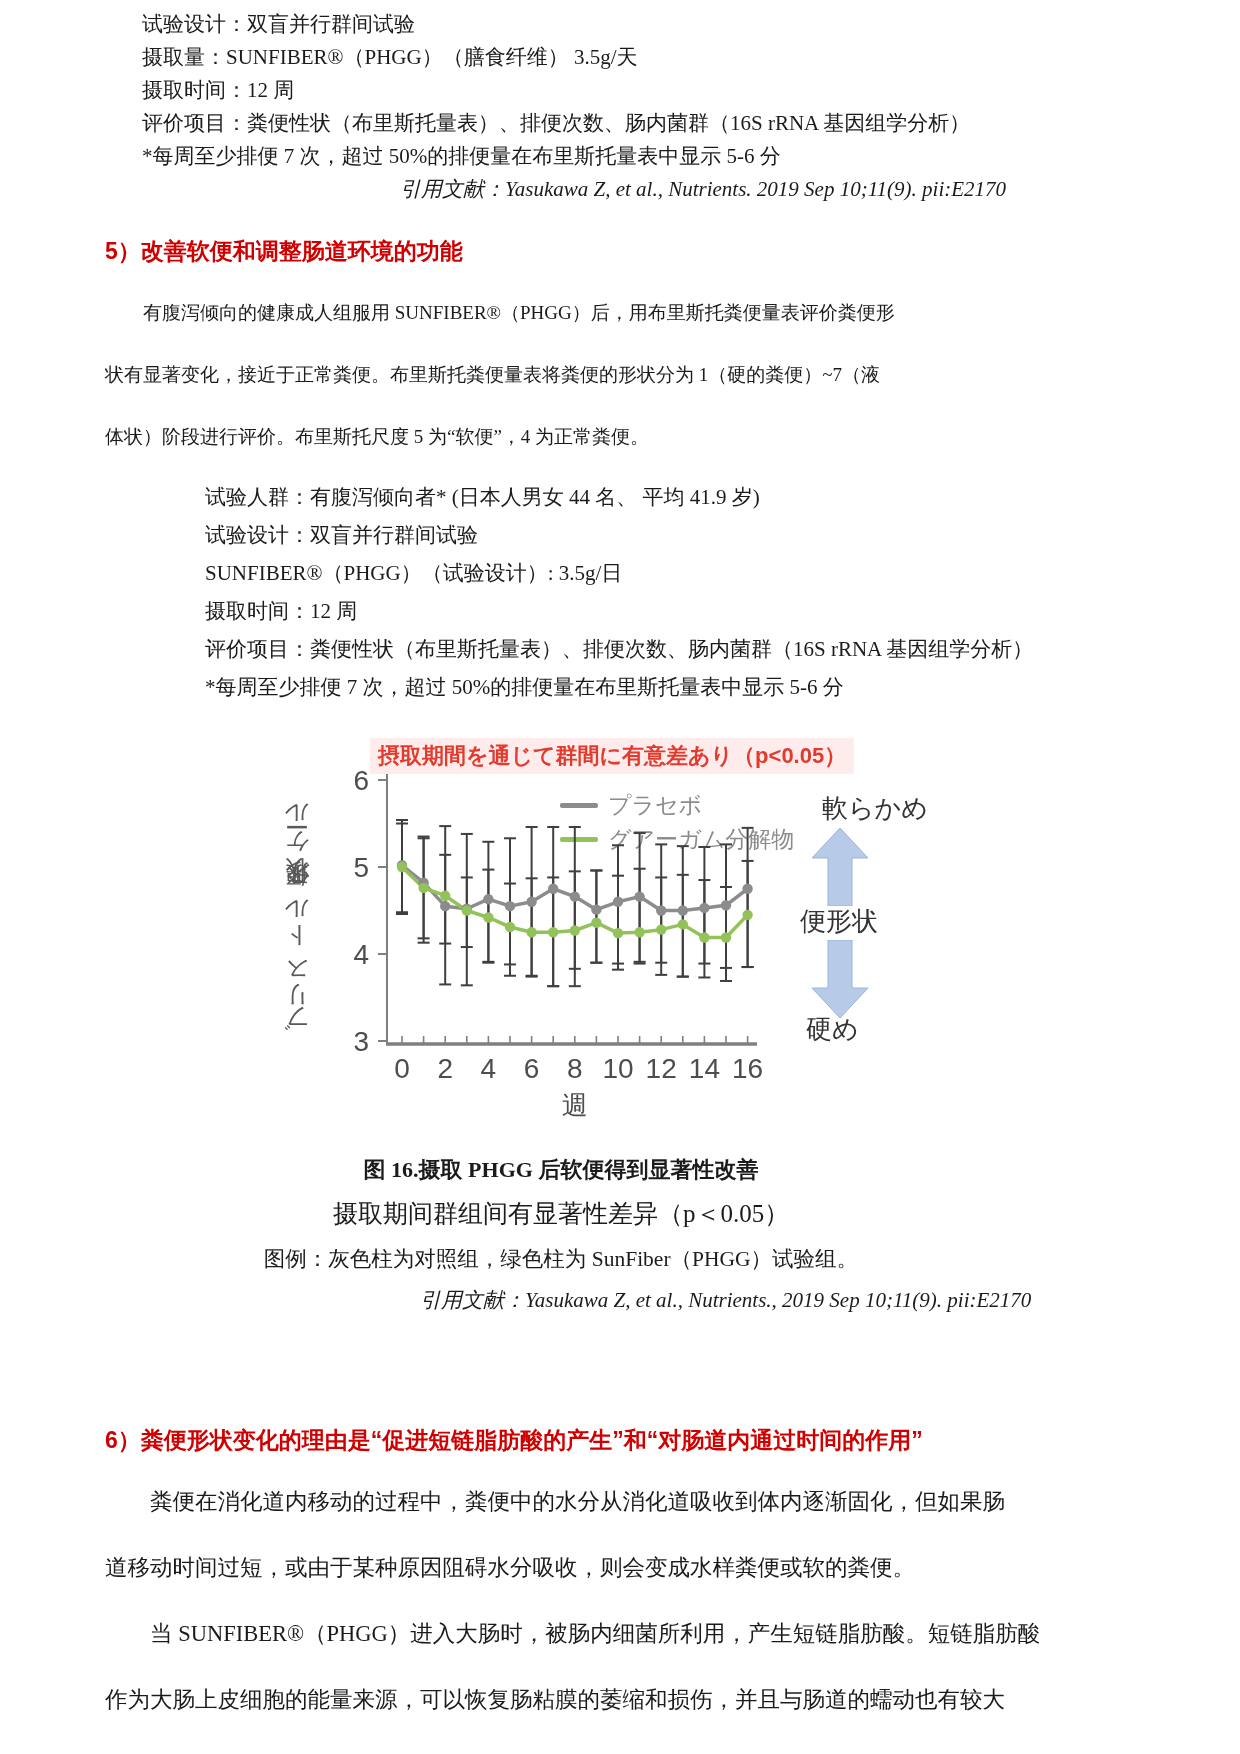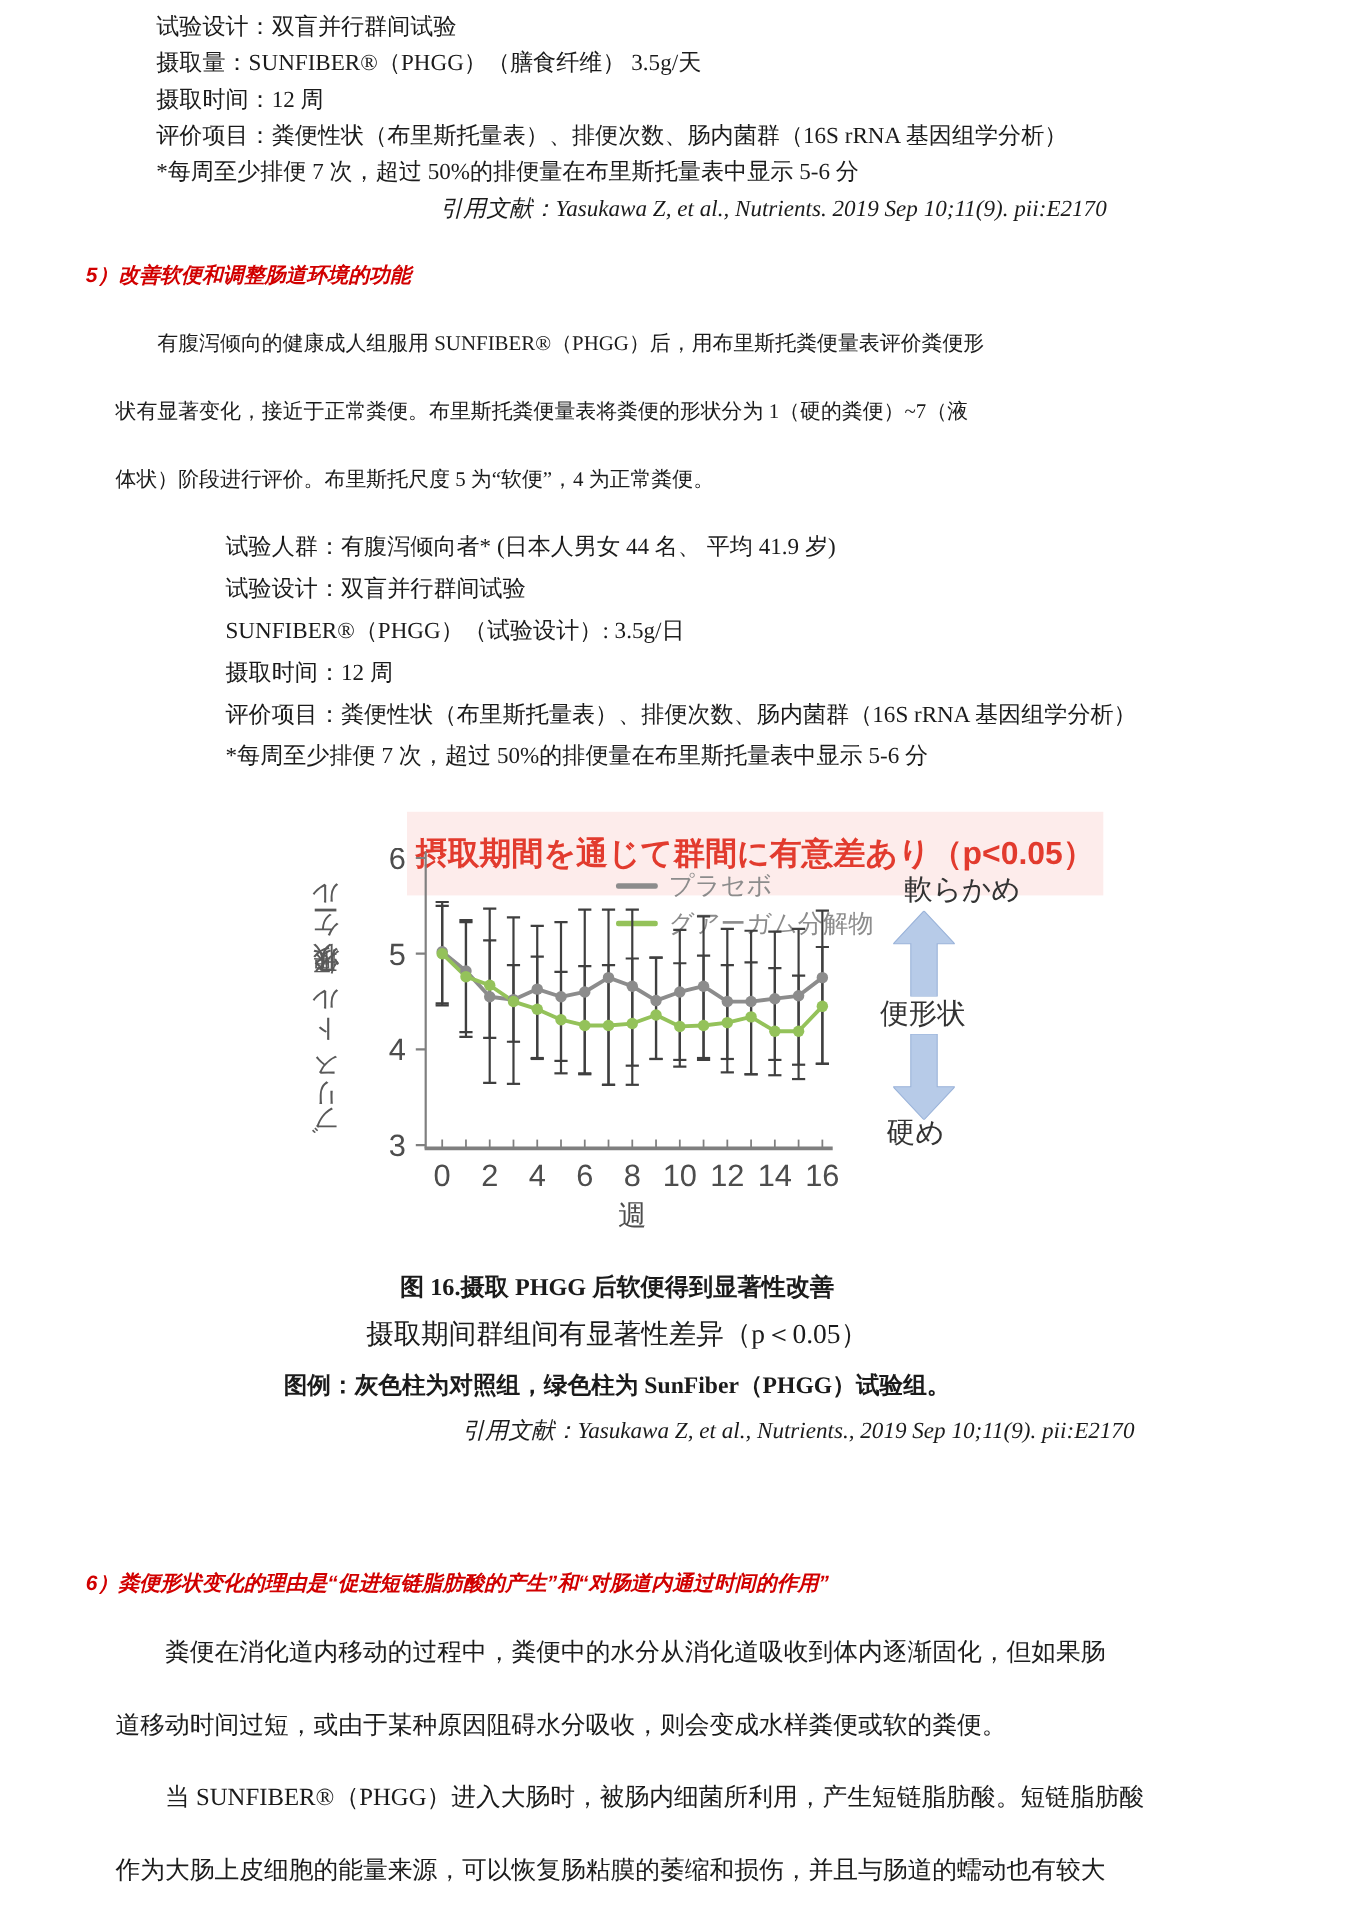--- a/index.html
+++ b/index.html
@@ -16,35 +16,35 @@
   body{
     width:1240px;height:1754px;background:#ffffff;overflow:hidden;
     font-family:"Liberation Serif","DejaVu Serif",serif;color:#1b1b1b;
   }
   .line{white-space:nowrap;}
   .study-block{margin:8px 0 0 142px;font-size:21px;line-height:33px;}
   .study-block2{margin:10px 0 0 205px;font-size:21px;line-height:38px;}
   .citation{font-style:italic;font-size:21px;line-height:33px;margin:0 0 0 400px;}
   .section-heading{
     font-family:"Liberation Sans","DejaVu Sans",sans-serif;
-    font-weight:bold;color:var(--accent-red);font-size:19px;line-height:30px;
-    margin:30px 0 0 78px;white-space:nowrap;font-style:italic;
+    font-weight:bold;color:var(--accent-red);font-size:23px;line-height:30px;
+    margin:30px 0 0 105px;white-space:nowrap;
   }
   .section-heading.h6{margin-top:105px;}
   .para{margin:16px 95px 0 105px;font-size:19px;line-height:62px;}
   .para6{margin:14px 95px 0 105px;font-size:22.5px;line-height:66px;}
   .indent{text-indent:2em;}
 
   
   .figure{position:relative;width:1240px;height:392px;margin-top:30px;
     font-family:"Liberation Sans","DejaVu Sans",sans-serif;}
   .fig-title{
     position:absolute;left:370px;top:2px;
-    font-size:29px;font-weight:bold;color:var(--chart-red);
-    background:var(--chart-red-bg);padding:18px 8px;white-space:nowrap;
+    font-size:22px;font-weight:bold;color:var(--chart-red);
+    background:var(--chart-red-bg);padding:3px 8px;white-space:nowrap;
   }
   .fig-legend{position:absolute;left:560px;top:52px;}
   .legend-row{display:flex;align-items:center;height:34px;}
   .legend-swatch{width:38px;height:5px;border-radius:2px;margin-right:10px;background:#999;}
   .legend-label{font-size:23px;color:var(--legend-text);white-space:nowrap;}
   .ylabel{
     position:absolute;left:281px;top:60px;height:255px;
     writing-mode:vertical-rl;transform:rotate(180deg);
     font-size:24px;color:#595959;letter-spacing:2px;white-space:nowrap;
   }
@@ -54,21 +54,21 @@
   .note-mid{left:800px;top:168px;}
   .note-hard{left:806px;top:276px;}
   .arrow{position:absolute;left:812px;width:56px;height:78px;}
   .arrow.up{top:92px;}
   .arrow.down{top:204px;}
 
   .captions{margin-top:22px;text-align:center;padding-right:118px;
     font-family:"Liberation Serif","DejaVu Serif",serif;}
   .cap-title{font-size:22px;font-weight:bold;line-height:40px;}
   .cap-sub{font-size:25px;line-height:48px;}
-  .cap-note{font-size:21.5px;font-weight:bold;line-height:42px;}
+  .cap-note{font-size:21.5px;font-weight:normal;line-height:42px;}
   .fig-citation{font-style:italic;font-size:21px;line-height:40px;margin-left:420px;text-align:left;}
 </style>
 </head>
 <body>
 
 <div>
 
   <div class="study-block">
     <div class="line">试验设计：双盲并行群间试验</div>
     <div class="line">摄取量：SUNFIBER®（PHGG）（膳食纤维） 3.5g/天</div>

